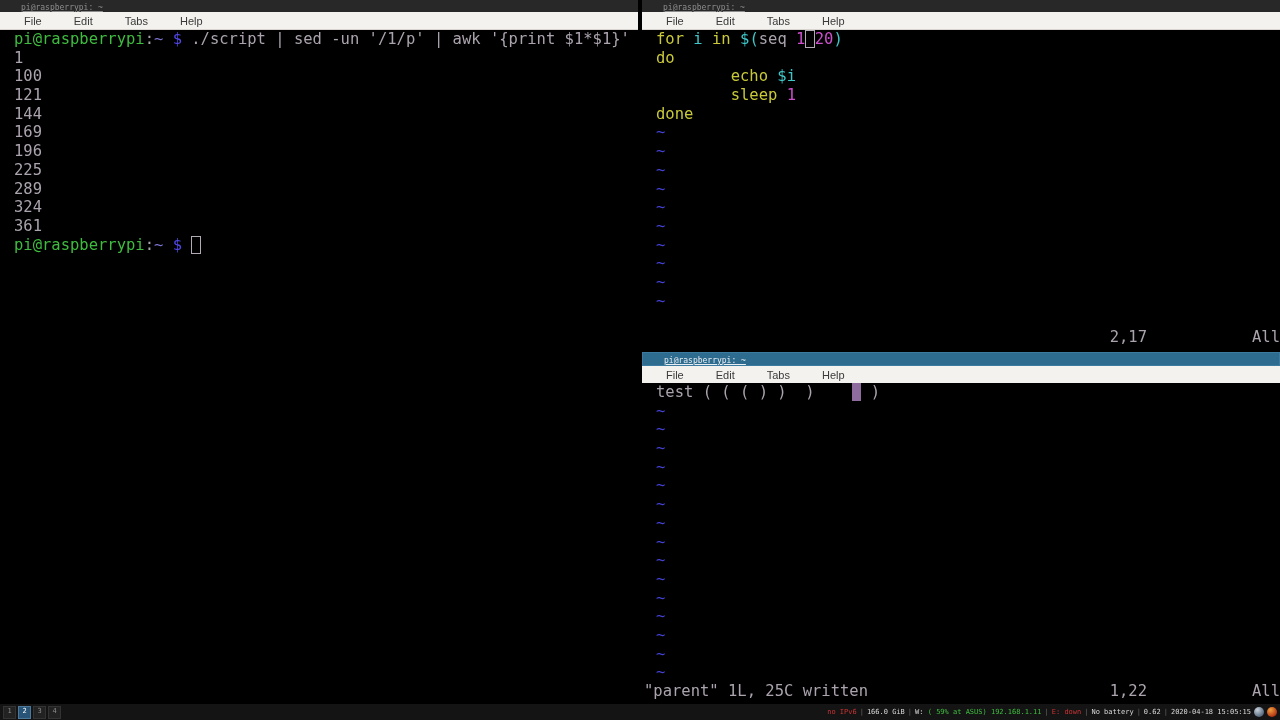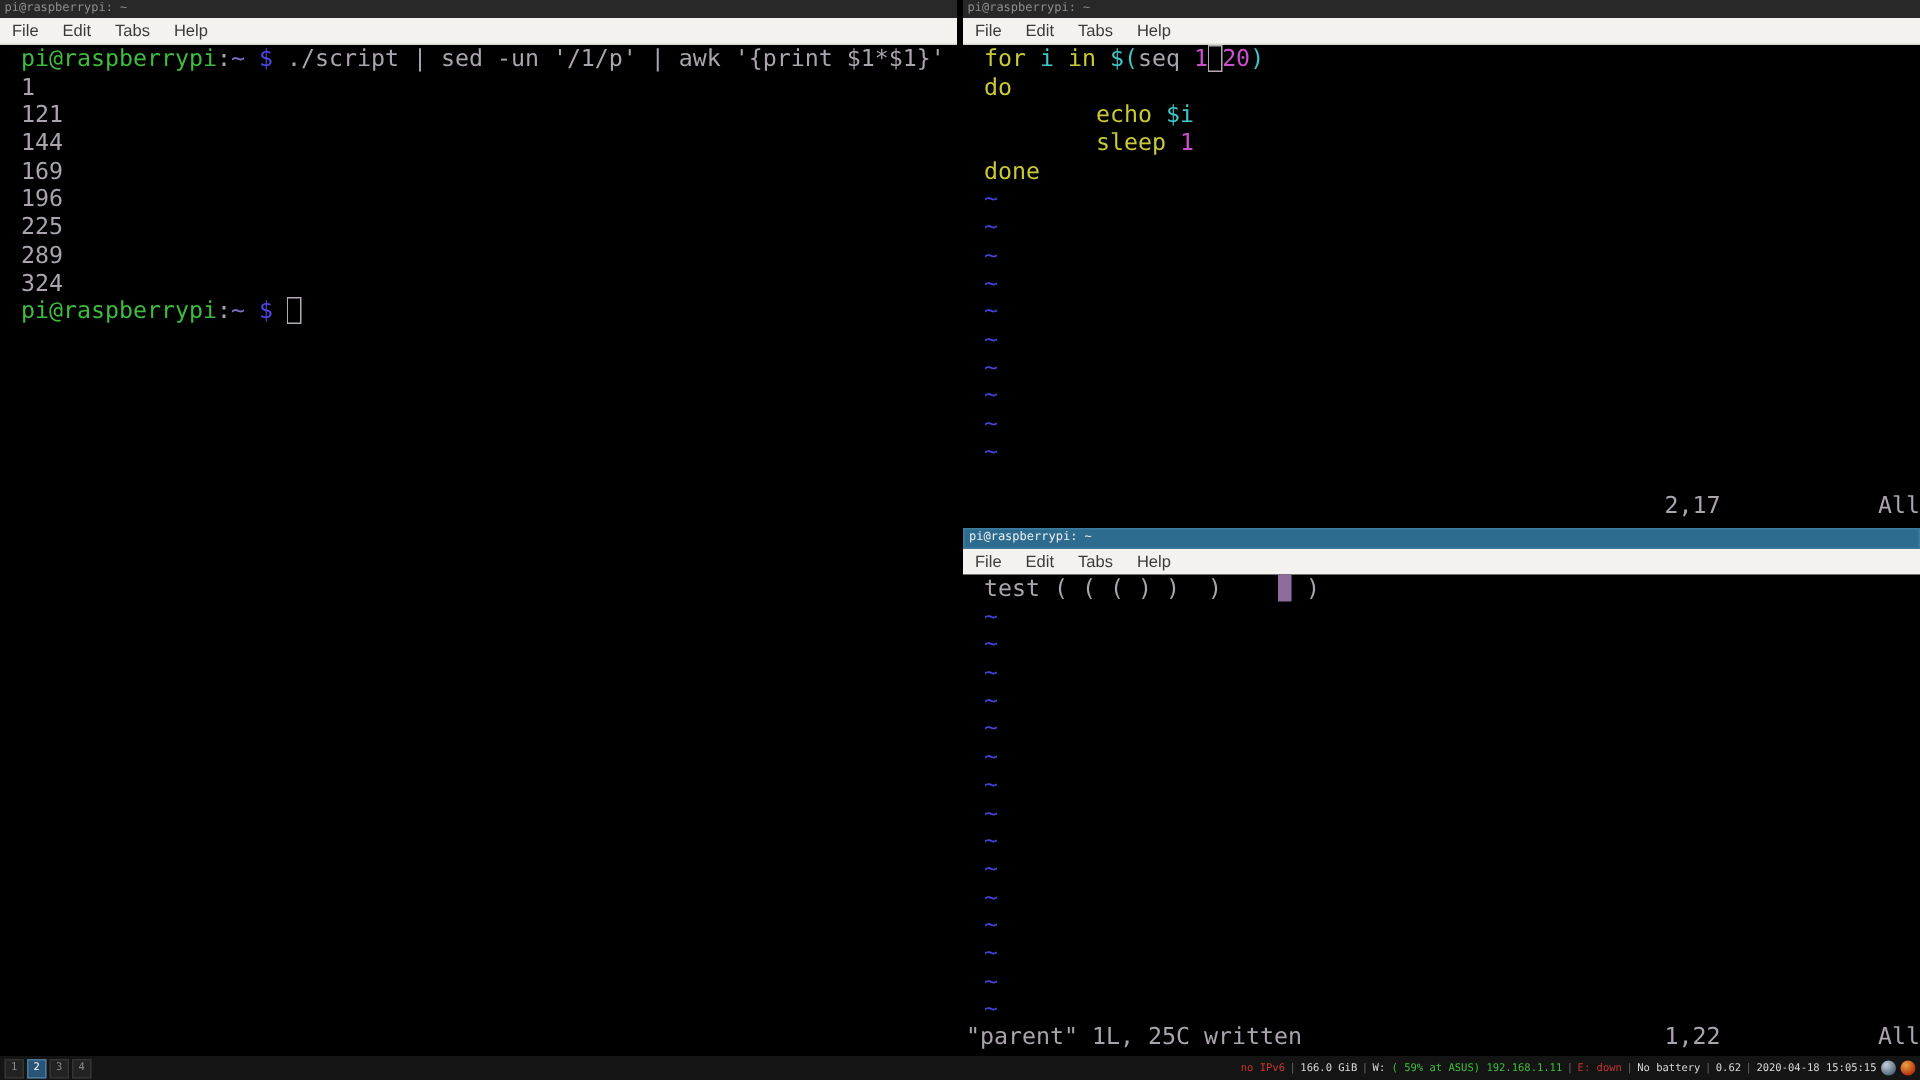--- a/index.html
+++ b/index.html
@@ -2,26 +2,26 @@
 <html style="--fg: #aba3ad; --green: #3fbb3f; --pathBlue: #7b72cd; --dollarBlue: #5047e5; --yellow: #c9c93a; --cyan: #3fc6c9; --magenta: #cc4fcc; --vimBlue: #4442d6; --cursorSolid: #8e6d9e; --titleActiveBg: #2e6c8f; --titleActiveFg: #e9eef2; --titleInactiveBg: #282828; --titleInactiveFg: #8c8c8c; --menuBg: #f3f2ef; --menuFg: #3a3a3a; --menuBorder: #d8d5d0; --barBg: #141414; --wsActiveBg: #285577; --wsActiveBorder: #4c7899; --wsBg: #222222; --wsBorder: #333333; --wsFg: #8c8c8c; --sep: #666666;"><head>
 <meta charset="utf-8">
 <style>
   html,body{margin:0;padding:0;background:#000;width:1280px;height:720px;overflow:hidden;}
   .screen{position:relative;width:1280px;height:720px;background:#000;}
   .window{position:absolute;background:#000;}
   #win-left{left:0;top:0;width:638px;height:704px;}
   #win-vt{left:642px;top:0;width:638px;height:350px;}
   #win-vb{left:642px;top:352px;width:638px;height:352px;}
   .titlebar{height:12px;background:var(--titleInactiveBg);color:var(--titleInactiveFg);
-    font:8px "DejaVu Sans Mono",monospace;display:flex;align-items:flex-start;padding-left:3px;}
+    font:8px "DejaVu Sans Mono",monospace;display:flex;align-items:flex-end;padding-left:21px;text-decoration:underline;}
   .titlebar.active{height:14px;background:var(--titleActiveBg);color:var(--titleActiveFg);
     border:1px solid #3c7ba0;box-sizing:border-box;}
   .menubar{height:18px;background:var(--menuBg);border-bottom:1px solid var(--menuBorder);
     display:flex;align-items:center;box-sizing:border-box;}
-  .menu-item{font:11px "Liberation Sans",sans-serif;color:var(--menuFg);padding:0 8px;}
+  .menu-item{font:11px "Liberation Sans",sans-serif;color:var(--menuFg);padding:0 8px;margin-left:16px;}
   .content{position:absolute;left:0;right:0;bottom:0;background:#000;color:var(--fg);
     font:15.5px/18.7px "DejaVu Sans Mono",monospace;padding-left:14px;overflow:hidden;}
   #win-left .content{top:30px;}
   #win-vt .content{top:30px;}
   #win-vb .content{top:31px;}
   .line{height:18.7px;white-space:pre;}
   .c-fg{color:var(--fg);} .c-yellow{color:var(--yellow);} .c-cyan{color:var(--cyan);}
   .c-magenta{color:var(--magenta);} .c-green{color:var(--green);}
   .c-pathBlue{color:var(--pathBlue);} .c-dollarBlue{color:var(--dollarBlue);}
   .tilde{color:var(--vimBlue);}
@@ -57,27 +57,29 @@
     <nav class="menubar">
         <span class="menu-item">File</span>
         <span class="menu-item">Edit</span>
         <span class="menu-item">Tabs</span>
         <span class="menu-item">Help</span>
       </nav>
     <div class="content">
       <div class="line"><span class="c-green">pi@raspberrypi</span><span class="c-fg">:</span><span class="c-pathBlue">~</span><span class="gap"></span><span class="c-dollarBlue">$</span><span class="gap"></span><span class="c-fg">./script | sed -un '/1/p' | awk '{print $1*$1}'</span></div>
       <div>
           <div class="line c-fg">1</div>
+          <div class="line c-fg">100</div>
           <div class="line c-fg">121</div>
           <div class="line c-fg">144</div>
           <div class="line c-fg">169</div>
           <div class="line c-fg">196</div>
           <div class="line c-fg">225</div>
           <div class="line c-fg">289</div>
           <div class="line c-fg">324</div>
+          <div class="line c-fg">361</div>
         </div>
       <div class="line"><span class="c-green">pi@raspberrypi</span><span class="c-fg">:</span><span class="c-pathBlue">~</span><span class="gap"></span><span class="c-dollarBlue">$</span><span class="gap"></span><span class="cursor-hollow"> </span></div>
     </div>
   </section>
 
   <section class="window" id="win-vt">
     <div class="titlebar">
       <span>pi@raspberrypi: ~</span>
     </div>
     <nav class="menubar">

